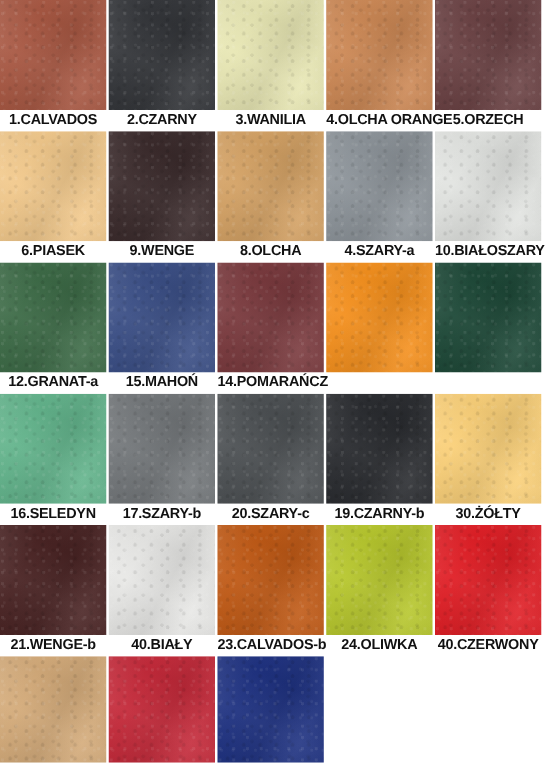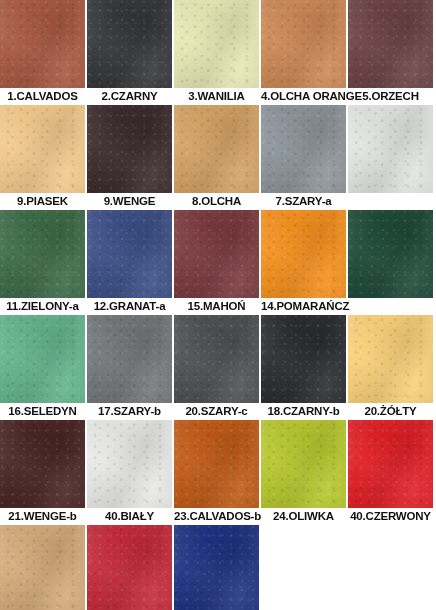--- a/index.html
+++ b/index.html
@@ -120,55 +120,55 @@
     </div>
     <div class="swatch-row">
       <div class="tiles">
         <div class="tile" style="background-color: rgb(242, 201, 140);"></div>
         <div class="tile" style="background-color: rgb(59, 43, 44);"></div>
         <div class="tile" style="background-color: rgb(212, 162, 101);"></div>
         <div class="tile" style="background-color: rgb(141, 148, 154);"></div>
         <div class="tile" style="background-color: rgb(226, 228, 225);"></div>
       </div>
       <div class="labels">
-        <div class="label">9.PIASEK</div>
+        <div class="label">6.PIASEK</div>
         <div class="label">9.WENGE</div>
         <div class="label">8.OLCHA</div>
-        <div class="label">7.SZARY-a</div>
+        <div class="label">4.SZARY-a</div>
+        <div class="label">10.BIAŁOSZARY</div>
       </div>
     </div>
     <div class="swatch-row">
       <div class="tiles">
         <div class="tile" style="background-color: rgb(61, 107, 71);"></div>
         <div class="tile" style="background-color: rgb(59, 79, 134);"></div>
         <div class="tile" style="background-color: rgb(122, 58, 62);"></div>
         <div class="tile" style="background-color: rgb(244, 144, 30);"></div>
         <div class="tile" style="background-color: rgb(30, 73, 56);"></div>
       </div>
       <div class="labels">
-        <div class="label">11.ZIELONY-a</div>
         <div class="label">12.GRANAT-a</div>
         <div class="label">15.MAHOŃ</div>
         <div class="label">14.POMARAŃCZ</div>
       </div>
     </div>
     <div class="swatch-row">
       <div class="tiles">
         <div class="tile" style="background-color: rgb(99, 180, 140);"></div>
         <div class="tile" style="background-color: rgb(115, 119, 122);"></div>
         <div class="tile" style="background-color: rgb(77, 81, 84);"></div>
         <div class="tile" style="background-color: rgb(42, 44, 48);"></div>
         <div class="tile" style="background-color: rgb(250, 208, 121);"></div>
       </div>
       <div class="labels">
         <div class="label">16.SELEDYN</div>
         <div class="label">17.SZARY-b</div>
         <div class="label">20.SZARY-c</div>
-        <div class="label">18.CZARNY-b</div>
-        <div class="label">20.ŻÓŁTY</div>
+        <div class="label">19.CZARNY-b</div>
+        <div class="label">30.ŻÓŁTY</div>
       </div>
     </div>
     <div class="swatch-row">
       <div class="tiles">
         <div class="tile" style="background-color: rgb(74, 36, 36);"></div>
         <div class="tile" style="background-color: rgb(232, 232, 230);"></div>
         <div class="tile" style="background-color: rgb(192, 90, 22);"></div>
         <div class="tile" style="background-color: rgb(183, 199, 46);"></div>
         <div class="tile" style="background-color: rgb(224, 31, 38);"></div>
       </div>

